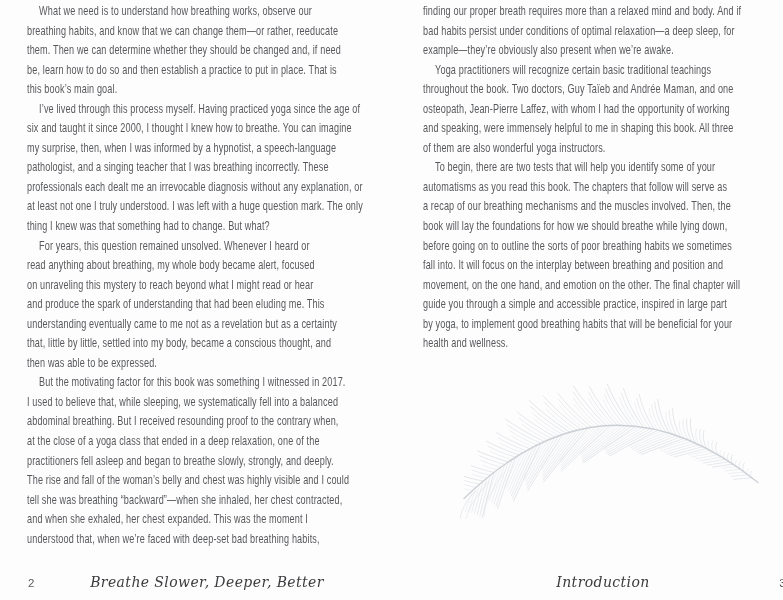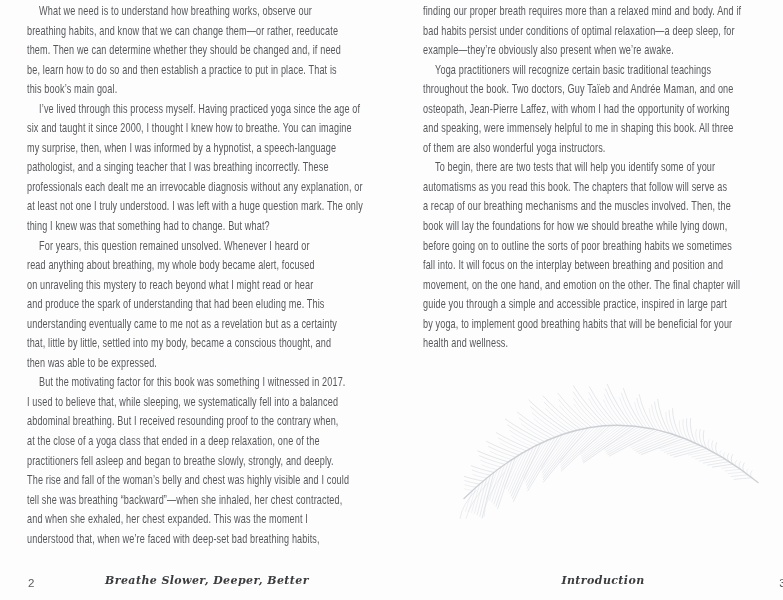--- a/index.html
+++ b/index.html
@@ -66,22 +66,22 @@
     letter-spacing: 0.3px;
   }
   .page.left  .page-number { left: 28px; }
   .page.right .page-number { right: 18px; }
   .running-title {
     position: absolute;
     top: 0;
     transform: translateX(-50%);
     font-family: "DejaVu Serif", serif;
     font-style: italic;
-    font-size: 11px;
-    font-weight: 700;
+    font-size: 14px;
+    font-weight: 400;
     color: #3b3c3e;
     letter-spacing: 0.4px;
     white-space: nowrap;
   }
   .page.left  .running-title { left: 207px; }
   .page.right .running-title { left: 191px; }
 </style>
 </head>
 <body>
 

